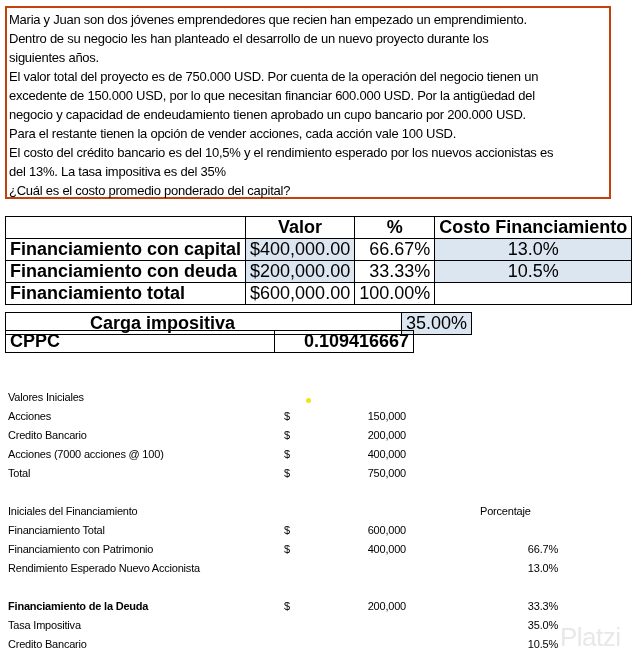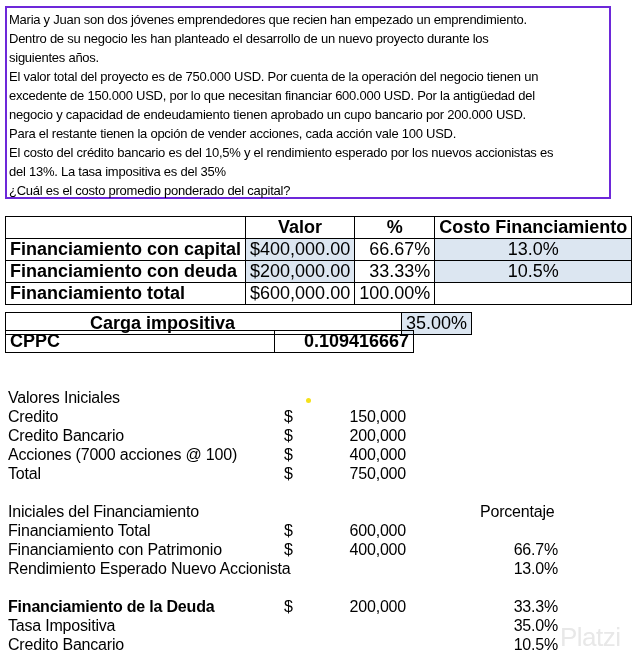--- a/index.html
+++ b/index.html
@@ -1,31 +1,31 @@
 <!DOCTYPE html>
 <html><head>
   <meta charset="utf-8">
   <style>
     html, body { margin: 0; padding: 0; background: #ffffff; }
     body { width: 637px; height: 660px; position: relative; overflow: hidden;
            font-family: "Liberation Sans", "DejaVu Sans", sans-serif; color: #000; }
     .abs { position: absolute; }
-    .problem-box { left: 5px; top: 6px; width: 600px; height: 187px; border: 2px solid #6d28d9;
+    .problem-box { left: 5px; top: 6px; width: 600px; height: 187px; border: 2px solid #c2410c;
                    padding: 2px 0 0 2px; box-sizing: content-box; }
     .problem-line { font-size: 13px; line-height: 19px; height: 19px; white-space: nowrap; letter-spacing: -0.25px; }
 
     .grid { position: absolute; border-collapse: collapse; font-size: 18px; }
     .grid td { border: 1px solid #000; height: 18px; padding: 0 4px; white-space: nowrap; box-sizing: border-box; }
     .bold { font-weight: bold; }
     .center { text-align: center; }
     .right { text-align: right; }
     .fill { background: #dce6f1; }
     .cur { display: flex; justify-content: space-between; }
 
-    .plain { position: absolute; font-size: 16px; line-height: 19px; white-space: nowrap; letter-spacing: -0.2px; }
+    .plain { position: absolute; font-size: 11px; line-height: 19px; white-space: nowrap; letter-spacing: -0.2px; }
     .dot { position: absolute; left: 306px; top: 398px; width: 5px; height: 5px; border-radius: 50%; background: #f5e11a; }
     .watermark { position: absolute; left: 560px; top: 622px; font-size: 26px; color: #e8e8e8; letter-spacing: -0.5px; }
   </style>
 </head>
 <body>
 
 <div class="abs problem-box">
   <div class="problem-line">Maria y Juan son dos jóvenes emprendedores que recien han empezado un emprendimiento.</div>
   <div class="problem-line">Dentro de su negocio les han planteado el desarrollo de un nuevo proyecto durante los</div>
   <div class="problem-line">siguientes años.</div>
@@ -111,21 +111,21 @@
     <td class="bold">CPPC</td>
     <td class="bold right">0.109416667</td>
   </tr>
 </tbody>
   </table>
 
 <div class="dot"></div>
 
 <div class="plain" style="left:8px; top:388px;">Valores Iniciales</div>
 
-<div class="plain" style="left:8px; top:407px;">Credito</div>
+<div class="plain" style="left:8px; top:407px;">Acciones</div>
 <div class="plain" style="left:284px; top:407px;">$</div>
 <div class="plain" style="left:340px; top:407px; width:66px; text-align:right;">150,000</div>
 
 <div class="plain" style="left:8px; top:426px;">Credito Bancario</div>
 <div class="plain" style="left:284px; top:426px;">$</div>
 <div class="plain" style="left:340px; top:426px; width:66px; text-align:right;">200,000</div>
 
 <div class="plain" style="left:8px; top:445px;">Acciones (7000 acciones @ 100)</div>
 <div class="plain" style="left:284px; top:445px;">$</div>
 <div class="plain" style="left:340px; top:445px; width:66px; text-align:right;">400,000</div>

